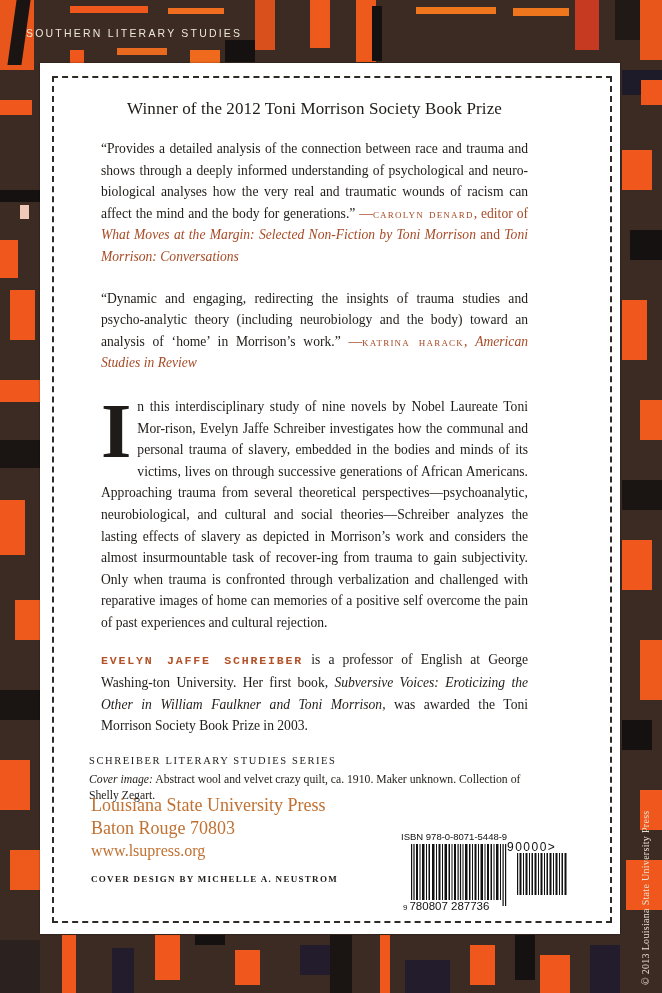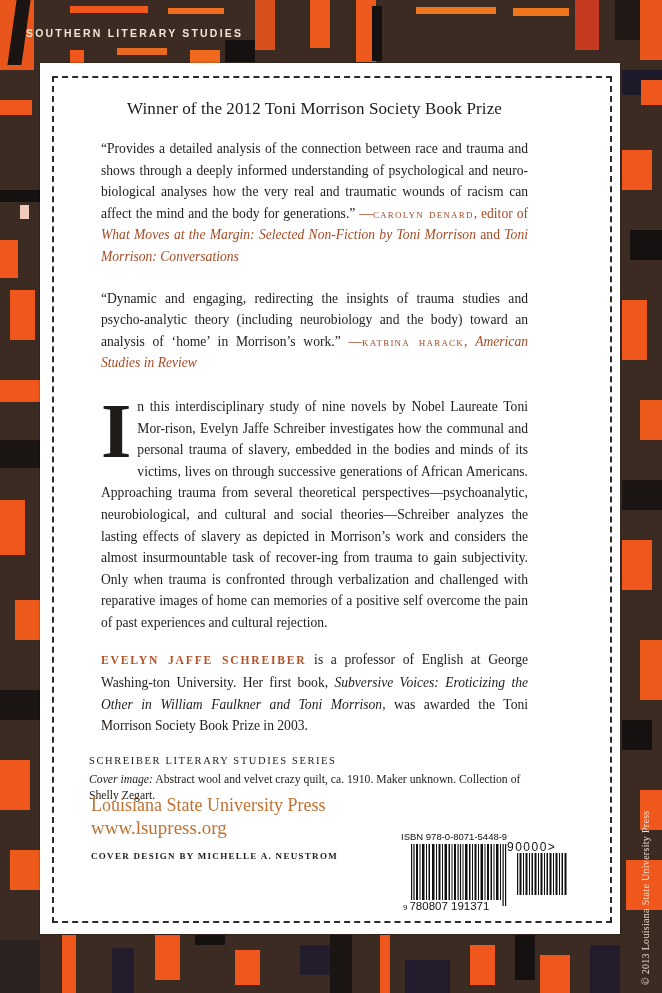--- a/index.html
+++ b/index.html
@@ -1,37 +1,37 @@
 <!DOCTYPE html>
 <html><head>
 <meta charset="utf-8">
 <style>
   html, body { margin:0; padding:0; }
   body { width:662px; height:993px; position:relative; overflow:hidden; background:#3a2a22; font-family:"Liberation Serif", "DejaVu Serif", serif; }
   .quilt { position:absolute; inset:0; overflow:hidden; background:#3b2b23; }
   .patch { position:absolute; }
-  .series-top { position:absolute; left:26px; top:27px; color:#efe6d6; font-family:"Liberation Sans", "DejaVu Sans", sans-serif; font-size:10.5px; letter-spacing:2.2px; font-weight:bold; }
+  .series-top { position:absolute; left:26px; top:27px; color:#efe6d6; font-family:"Liberation Sans", "DejaVu Sans", sans-serif; font-size:10.5px; letter-spacing:2.2px; font-weight:normal; }
   .panel { position:absolute; left:40px; top:63px; width:580px; height:871px; background:#ffffff; box-shadow:0 0 2px rgba(0,0,0,0.4); }
   .dash { position:absolute; left:12px; top:13px; right:8px; bottom:11px; border:2px dashed #2e2a26; border-width:2px; }
   .content { position:absolute; left:49px; top:36px; width:451px; color:#1f1b18; }
   .prize { text-align:center; font-size:17px; margin:0 0 19px 0; letter-spacing:0.1px; }
   p { margin:12px; font-size:13.6px; line-height:21.6px; text-align:justify; hyphens:manual; }
   .q1 { margin-bottom:20px; }
   .q2 { margin-bottom:22px; }
   .rust { color:#a64a25; }
   .sc { font-variant:small-caps; letter-spacing:1.2px; font-size:13px; }
   .body-text { margin-bottom:16px; }
   .dropcap { float:left; font-size:78px; line-height:62px; margin:4px 6px 0 0; font-weight:bold; color:#1f1b18; font-family:"Liberation Serif", serif; }
-  .author { font-family:Liberation Serif, serif; font-size:11.6px; letter-spacing:1.8px; color:#b35228; font-weight:bold; }
+  .author { font-family:Liberation Mono, monospace; font-size:11.6px; letter-spacing:1.8px; color:#b35228; font-weight:bold; }
   .series-line { margin-top:18px; font-size:10.5px; letter-spacing:1.6px; }
   .coverline { margin-top:6px; font-size:11.7px; line-height:16px; text-align:left; }
   .press { position:absolute; left:51px; top:731px; color:#c07132; }
   .press .l1 { font-size:18px; line-height:23px; }
   .press .l2 { font-size:18px; line-height:23px; }
-  .press .l3 { font-size:19px; line-height:18px; margin-top:2px; }
+  .press .l3 { font-size:16px; line-height:18px; margin-top:2px; }
   .press .design { color:#1f1b18; font-size:9px; letter-spacing:1.3px; margin-top:14px; font-weight:bold; }
   .barcode-box { position:absolute; left:356px; top:764px; width:214px; height:94px; background:#ffffff; }
   .isbn-label { position:absolute; left:5px; top:4px; font-family:"Liberation Sans", sans-serif; font-size:9.5px; color:#111; }
   .price-label { position:absolute; left:111px; top:13px; font-family:"Liberation Sans", sans-serif; font-size:12px; letter-spacing:1.5px; color:#111; }
   .bars-main { position:absolute; left:15px; top:17px; width:98px; height:62px; }
   .bars-add { position:absolute; left:121px; top:26px; width:50px; height:42px; }
   .digits { position:absolute; left:5px; top:73px; font-family:"Liberation Sans", sans-serif; font-size:11.5px; color:#111; background:#fff; padding:0 2px; }
   .digits .first { font-size:8px; margin-right:2px; }
   .copyright { position:absolute; left:640px; top:985px; transform:rotate(-90deg); transform-origin:0 0; color:#e9e0cf; font-size:10px; white-space:nowrap; letter-spacing:0.3px; }
 </style>
@@ -123,20 +123,21 @@
     <p>
       <span class="author">EVELYN JAFFE SCHREIBER</span><span> is a professor of English at George Washing-ton University. Her first book, </span><i>Subversive Voices: Eroticizing the Other in William Faulkner and Toni Morrison,</i><span> was awarded the Toni Morrison Society Book Prize in 2003.</span>
     </p>
 
     <div class="series-line">SCHREIBER LITERARY STUDIES SERIES</div>
     <div class="coverline"><i>Cover image:</i><span> Abstract wool and velvet crazy quilt, ca. 1910. Maker unknown. Collection of Shelly Zegart.</span></div>
   </div>
 
   <div class="press">
     <div class="l1">Louisiana State University Press</div>
+    <div class="l2">Baton Rouge  70803</div>
     <div class="l3">www.lsupress.org</div>
     <div class="design">COVER DESIGN BY MICHELLE A. NEUSTROM</div>
   </div>
 
   <div class="barcode-box">
     <div class="isbn-label">ISBN  978-0-8071-5448-9</div>
     <div class="price-label">90000&gt;</div>
     <svg class="bars-main" viewBox="0 0 98 62" preserveAspectRatio="none">
       <g fill="#111">
         <rect x="0" y="0" width="1.2" height="62"></rect>
@@ -187,17 +188,17 @@
           <rect x="27" y="0" width="1" height="42"></rect>
         <rect x="29.5" y="0" width="1.5" height="42"></rect>
           <rect x="32.5" y="0" width="2" height="42"></rect>
         <rect x="36" y="0" width="1" height="42"></rect>
           <rect x="38.5" y="0" width="2" height="42"></rect>
         <rect x="42" y="0" width="1" height="42"></rect>
           <rect x="44.5" y="0" width="1.5" height="42"></rect>
         <rect x="47.5" y="0" width="2" height="42"></rect>
       </g>
     </svg>
-    <div class="digits"><span class="first">9</span><span>780807 191371</span></div>
+    <div class="digits"><span class="first">9</span><span>780807 287736</span></div>
   </div>
 </div>
 
 <div class="copyright">© 2013 Louisiana State University Press</div>
 
 </body></html>

